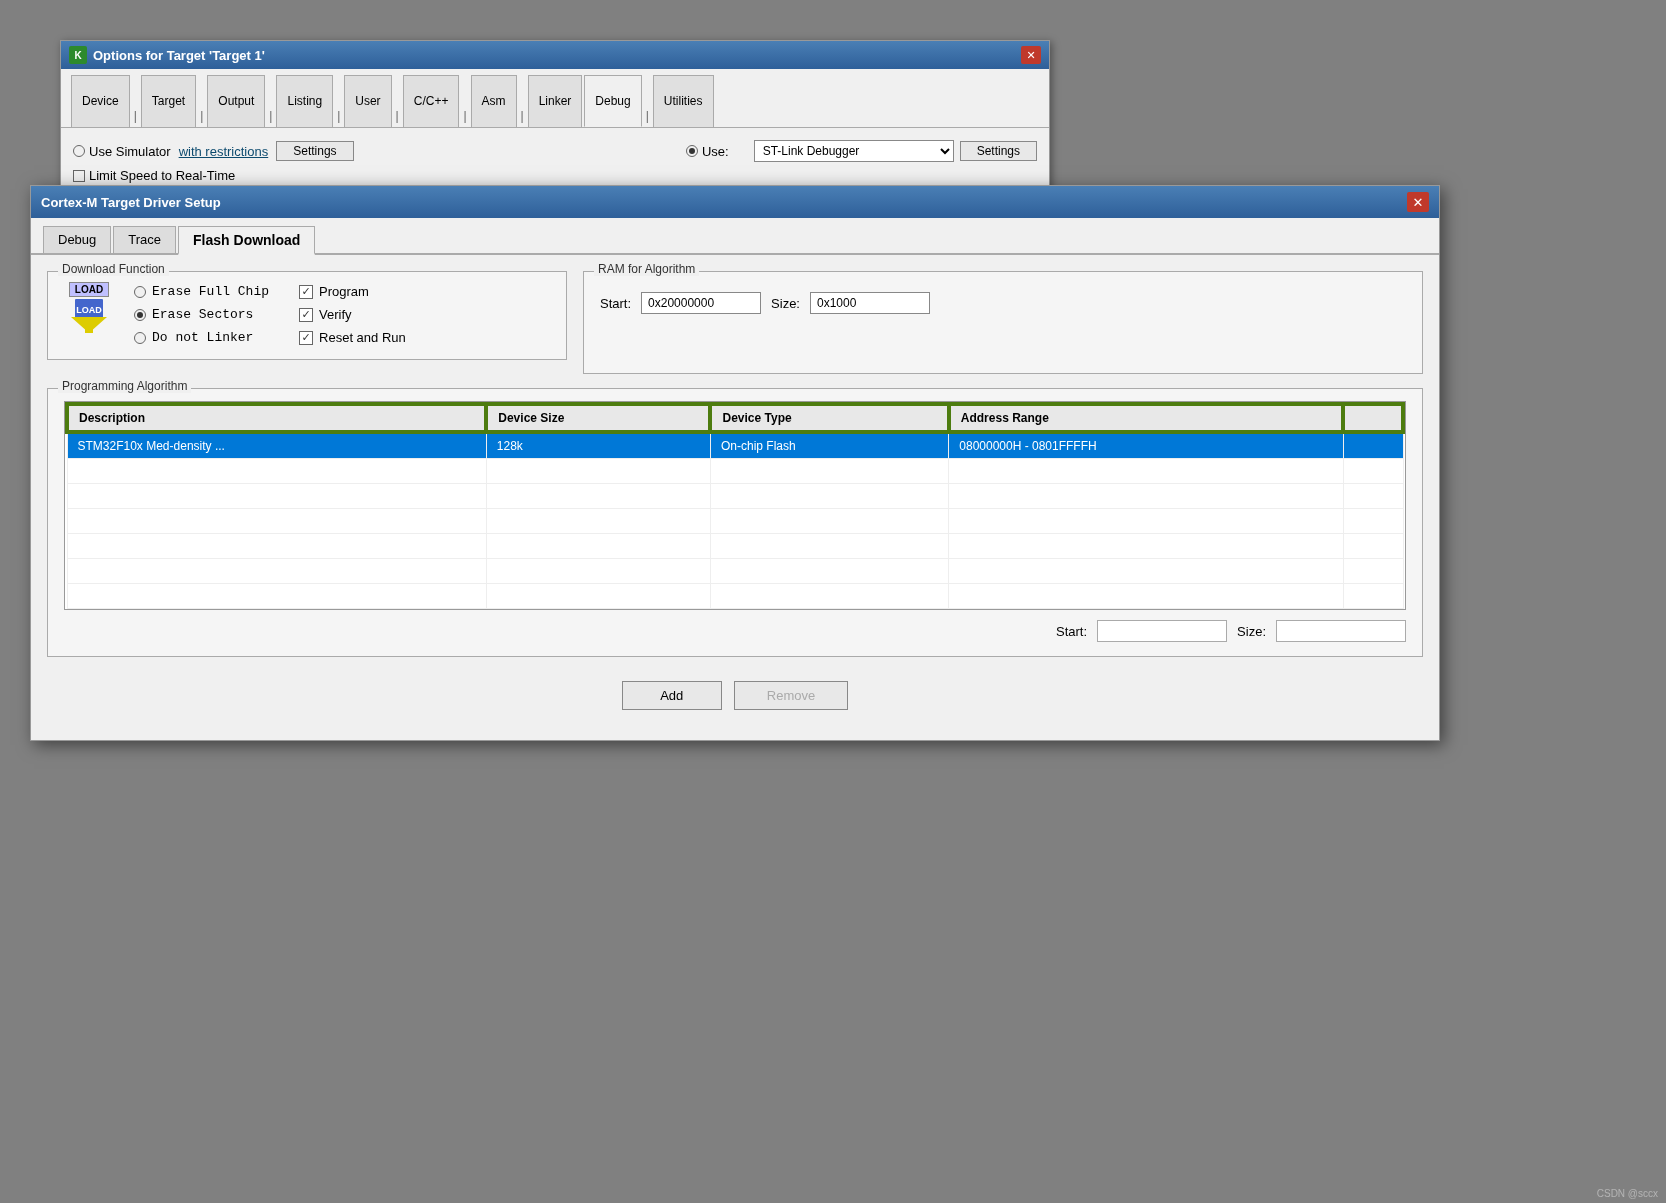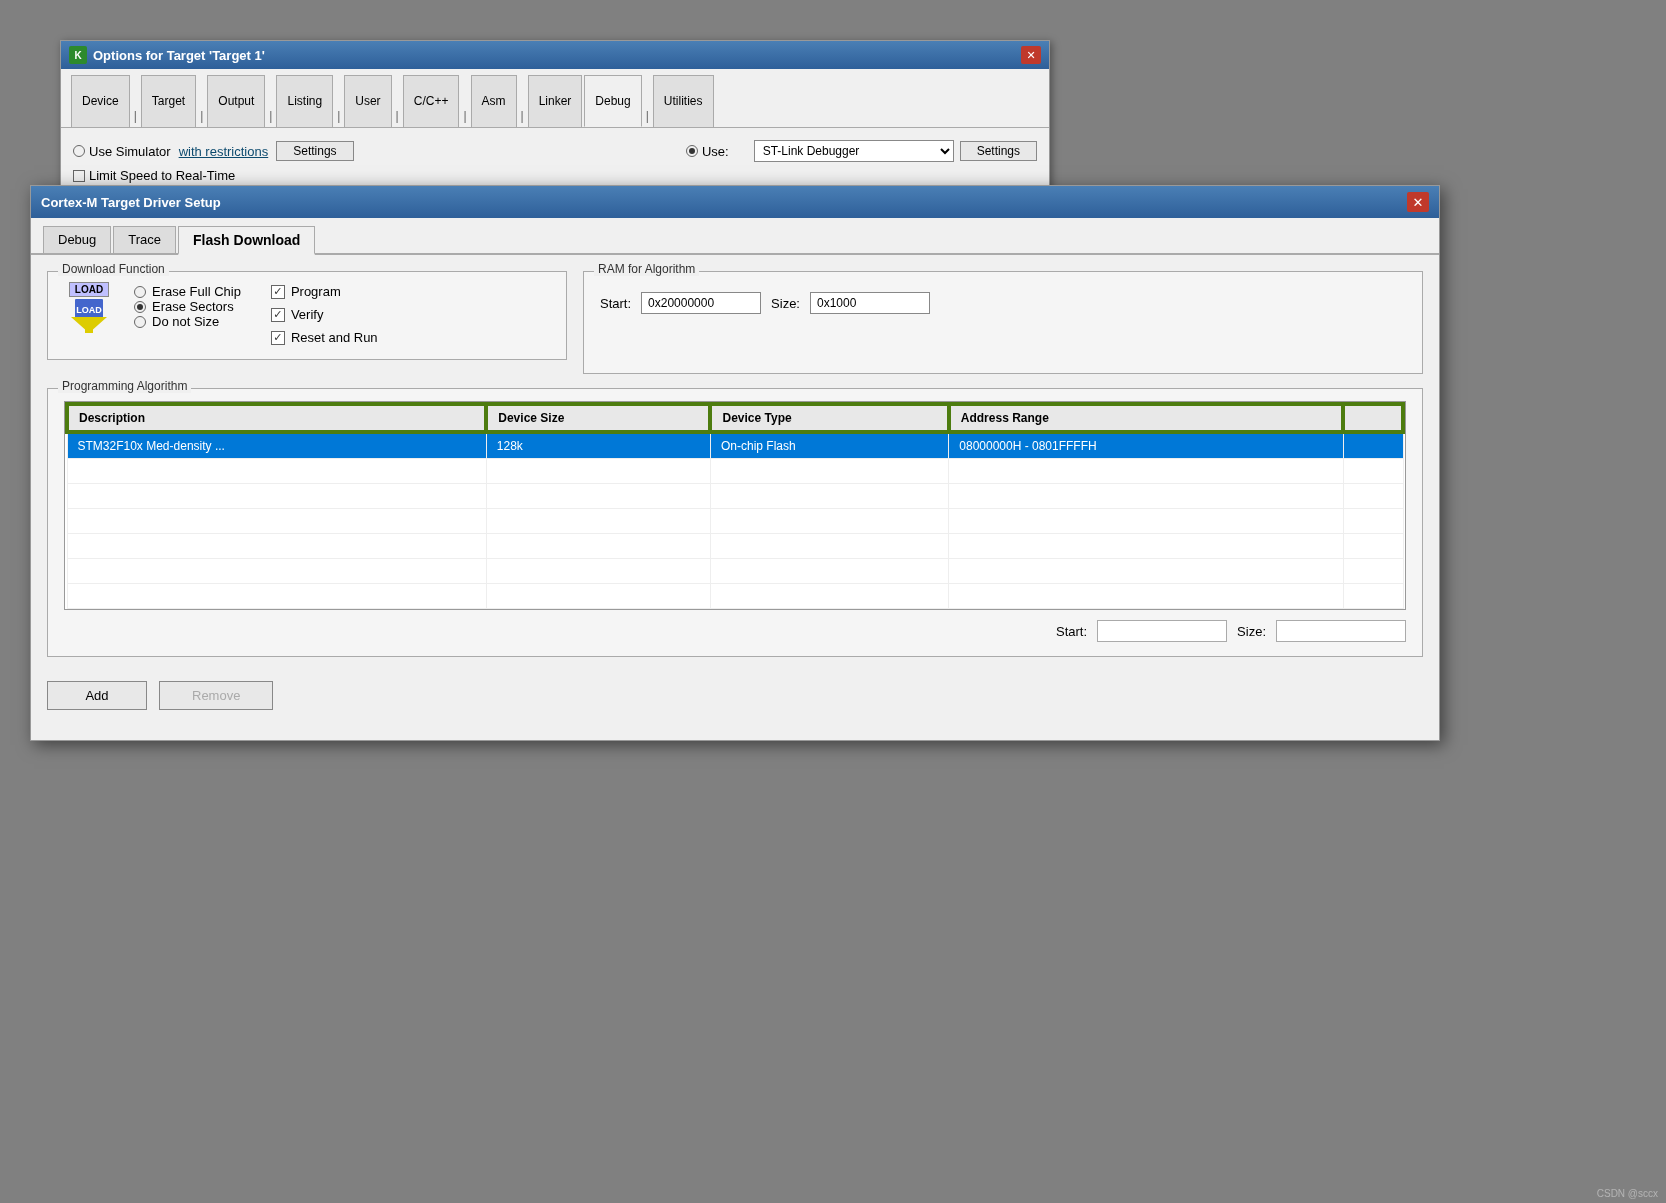--- a/index.html
+++ b/index.html
@@ -264,20 +264,22 @@
       border: 1px solid #888;
       font-size: 10px;
       font-weight: bold;
       padding: 1px 3px;
       width: 40px;
       text-align: center;
     }
     .radio-group {
       display: flex;
       flex-direction: column;
+      gap: 8px;
+      font-family: Liberation Mono, monospace;
     }
     .radio-item {
       display: flex;
       align-items: center;
       gap: 6px;
       cursor: pointer;
     }
     .checkbox-group {
       display: flex;
       flex-direction: column;
@@ -379,21 +381,21 @@
       border: 1px solid #aaa;
       background: white;
       padding: 3px 6px;
       font-size: 12px;
       width: 130px;
     }
 
     
     .dialog-buttons {
       display: flex;
-      justify-content: flex-start;
+      justify-content: center;
       gap: 12px;
       padding: 10px 0 14px;
     }
     .action-btn {
       padding: 6px 32px;
       border: 1px solid #888;
       background: #e8e8e8;
       cursor: pointer;
       font-size: 13px;
       min-width: 100px;
@@ -508,21 +510,21 @@
               <div class="radio-item">
                 <span class="radio-circle"></span>
                 <span>Erase Full Chip</span>
               </div>
               <div class="radio-item">
                 <span class="radio-circle filled"></span>
                 <span>Erase Sectors</span>
               </div>
               <div class="radio-item">
                 <span class="radio-circle"></span>
-                <span>Do not Size</span>
+                <span>Do not Linker</span>
               </div>
             </div>
 
             <div class="checkbox-group">
               <div class="checkbox-item2">
                 <span class="check-box2 checked"></span>
                 <span>Program</span>
               </div>
               <div class="checkbox-item2">
                 <span class="check-box2 checked"></span>

